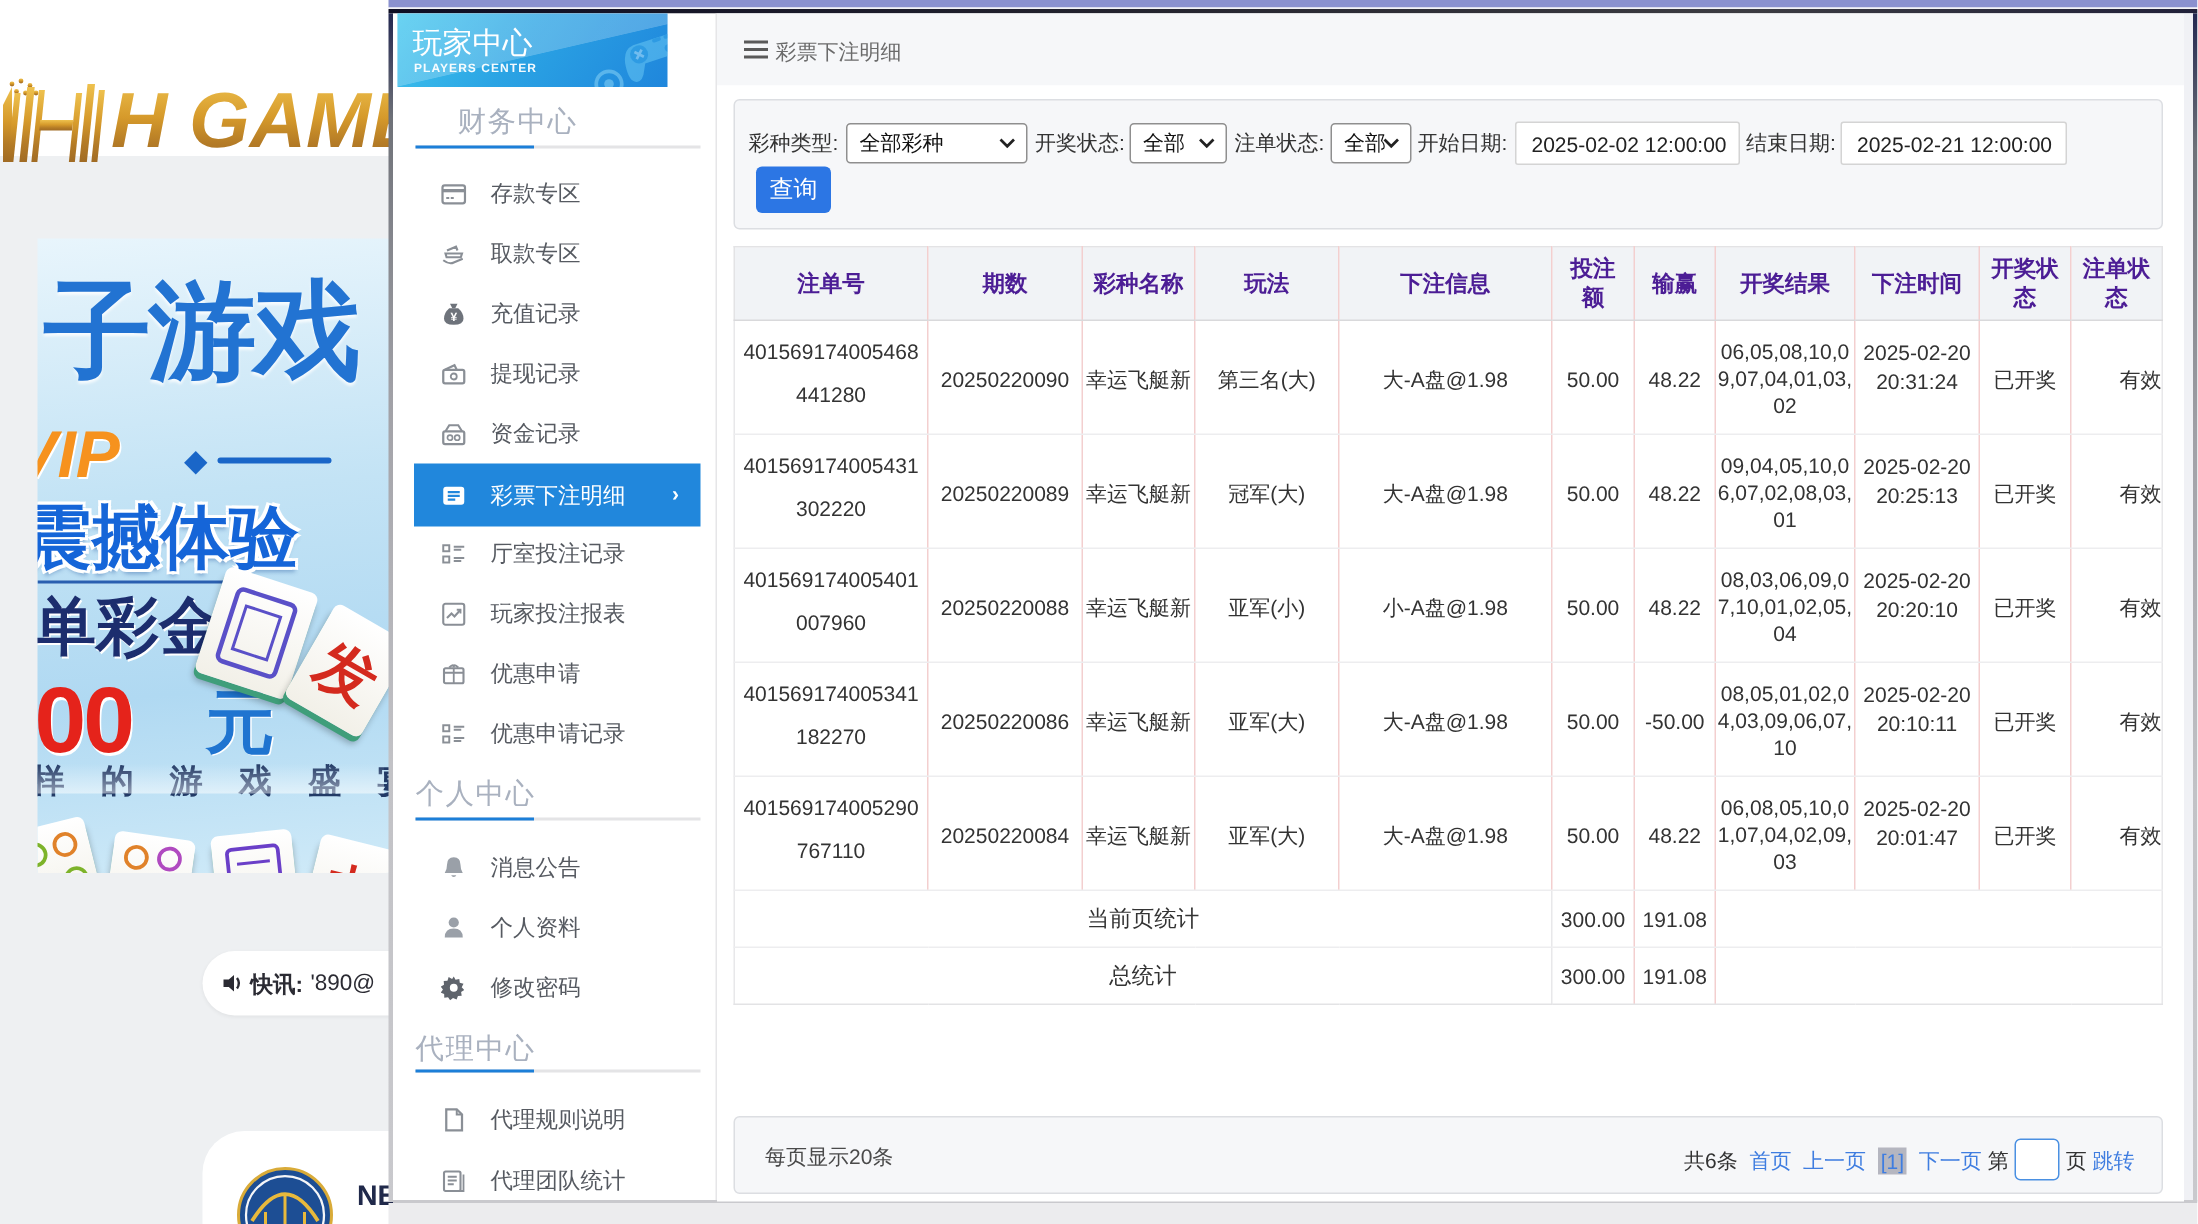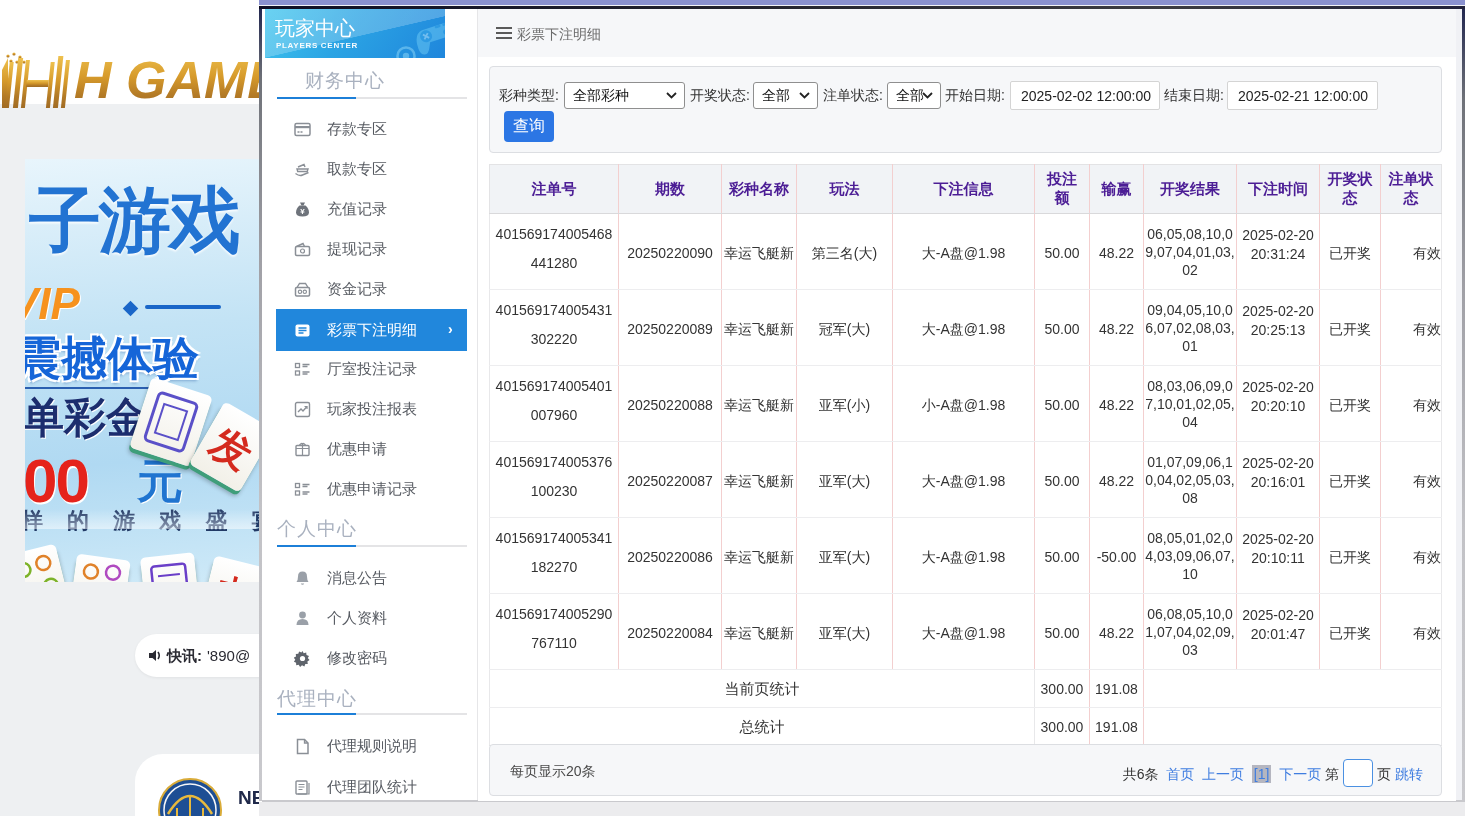--- a/index.html
+++ b/index.html
@@ -492,33 +492,20 @@
         <td>亚军(小)</td>
         <td>小-A盘@1.98</td>
         <td>50.00</td>
         <td>48.22</td>
         <td>08,03,06,09,0<br>7,10,01,02,05,<br>04</td>
         <td>2025-02-20<br>20:20:10</td>
         <td>已开奖</td>
         <td>有效</td>
   </tr>
   <tr class="dr">
-    <td>401569174005376<br>100230</td>
-        <td>20250220087</td>
-        <td>幸运飞艇新</td>
-        <td>亚军(大)</td>
-        <td>大-A盘@1.98</td>
-        <td>50.00</td>
-        <td>48.22</td>
-        <td>01,07,09,06,1<br>0,04,02,05,03,<br>08</td>
-        <td>2025-02-20<br>20:16:01</td>
-        <td>已开奖</td>
-        <td>有效</td>
-  </tr>
-  <tr class="dr">
     <td>401569174005341<br>182270</td>
         <td>20250220086</td>
         <td>幸运飞艇新</td>
         <td>亚军(大)</td>
         <td>大-A盘@1.98</td>
         <td>50.00</td>
         <td>-50.00</td>
         <td>08,05,01,02,0<br>4,03,09,06,07,<br>10</td>
         <td>2025-02-20<br>20:10:11</td>
         <td>已开奖</td>

